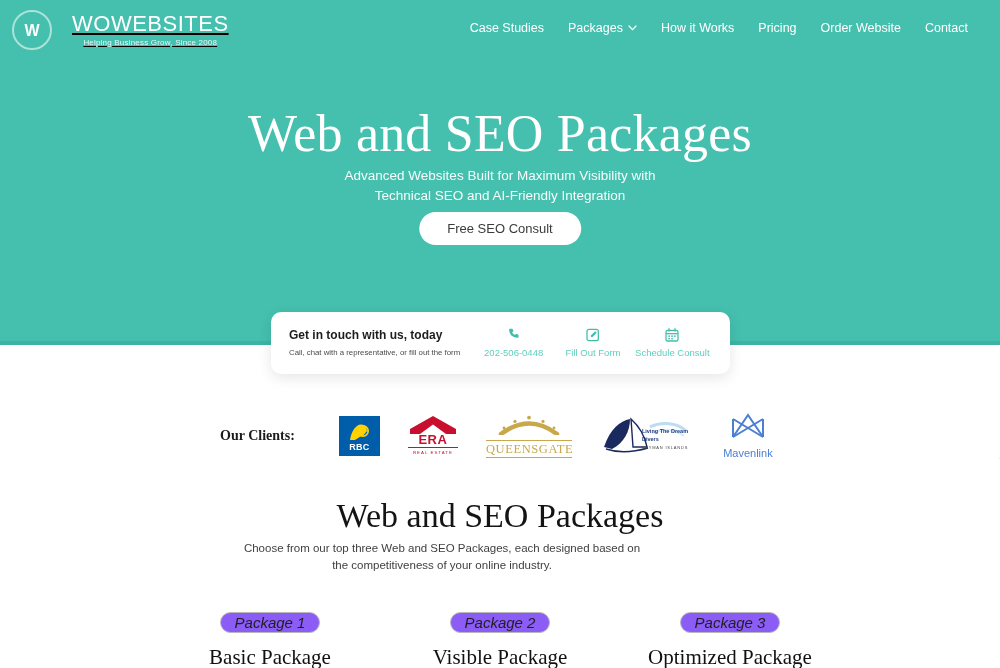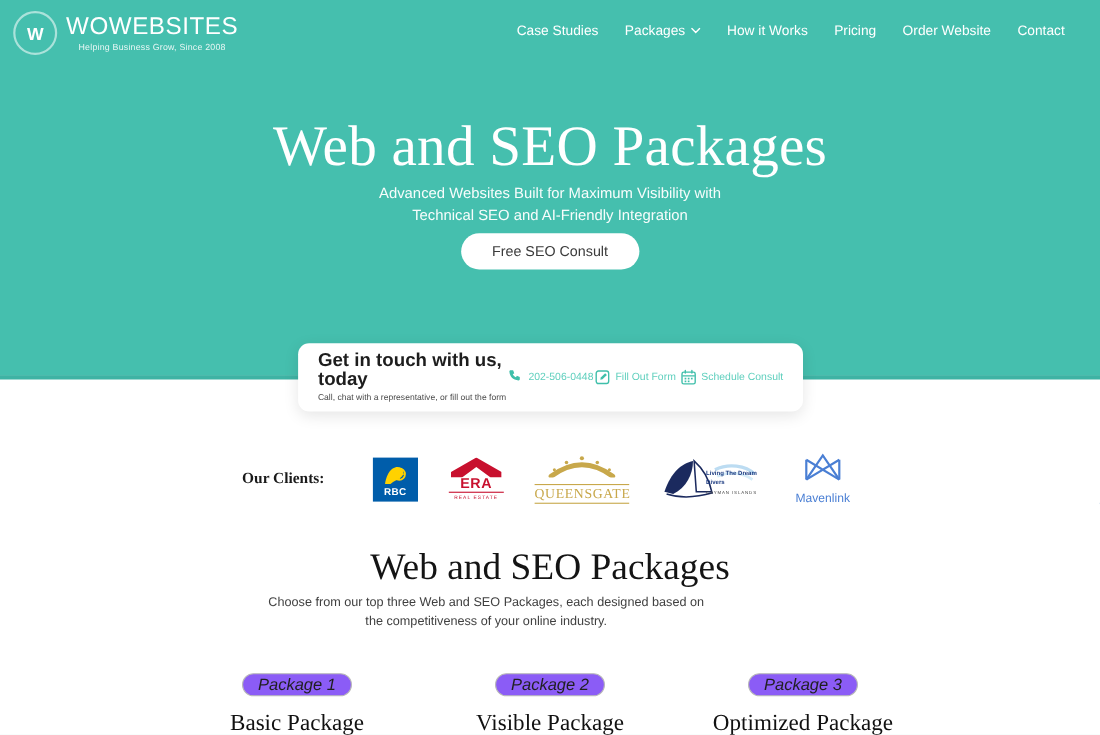--- a/index.html
+++ b/index.html
@@ -27,21 +27,21 @@
     display: flex; align-items: flex-start; justify-content: space-between;
   }
   .brand { display: flex; align-items: center; padding: 10px 0 0 12px; }
   .brand-mark {
     width: 40px; height: 40px; border-radius: 50%;
     border: 2px solid rgba(255,255,255,.55);
     display: flex; align-items: center; justify-content: center;
     flex: none;
   }
   .brand-mark svg { display: block; }
-  .brand-text { margin-left: 8px; }
+  .brand-text { margin-left: 20px; text-decoration: underline; }
   .brand-name {
     color: #ffffff; font-size: 22px; letter-spacing: .5px;
     line-height: 23px; font-weight: 400;
   }
   .brand-tagline {
     color: rgba(255,255,255,.88); font-size: 8px; line-height: 12px;
     letter-spacing: .2px; text-align: center; padding-top: 2px;
   }
 
   .nav { display: flex; align-items: center; gap: 24px; padding: 21px 32px 0 0; }
@@ -78,25 +78,25 @@
   
   .contact-card {
     position: absolute; left: 271px; top: 312px;
     width: 459px; height: 62px;
     background: #ffffff; border-radius: 10px;
     box-shadow: 0 4px 14px rgba(0,0,0,.10);
     display: flex; align-items: center;
     padding: 0 18px;
   }
   .cc-left { width: 185px; }
-  .cc-title { font-size: 17px; font-weight: bold; color: #1d1d1d; line-height: 17px; }
+  .cc-title { font-size: 12px; font-weight: bold; color: #1d1d1d; line-height: 17px; }
   .cc-desc { font-size: 7.8px; color: #4a4a4a; line-height: 13px; padding-top: 2px; }
   .cc-actions { display: flex; flex: 1; justify-content: space-around; align-items: center; }
   .cc-action {
-    display: flex; flex-direction: row; align-items: center;
+    display: flex; flex-direction: column; align-items: center;
     gap: 4px; cursor: pointer; min-width: 78px;
   }
   .cc-action-label { font-size: 9.5px; color: #5ecfbd; line-height: 12px; white-space: nowrap; }
 
   
   .clients {
     position: absolute; left: 0; top: 408px; width: 1000px; height: 56px;
     display: flex; align-items: center; justify-content: center; gap: 28px;
   }
   .clients-label {

